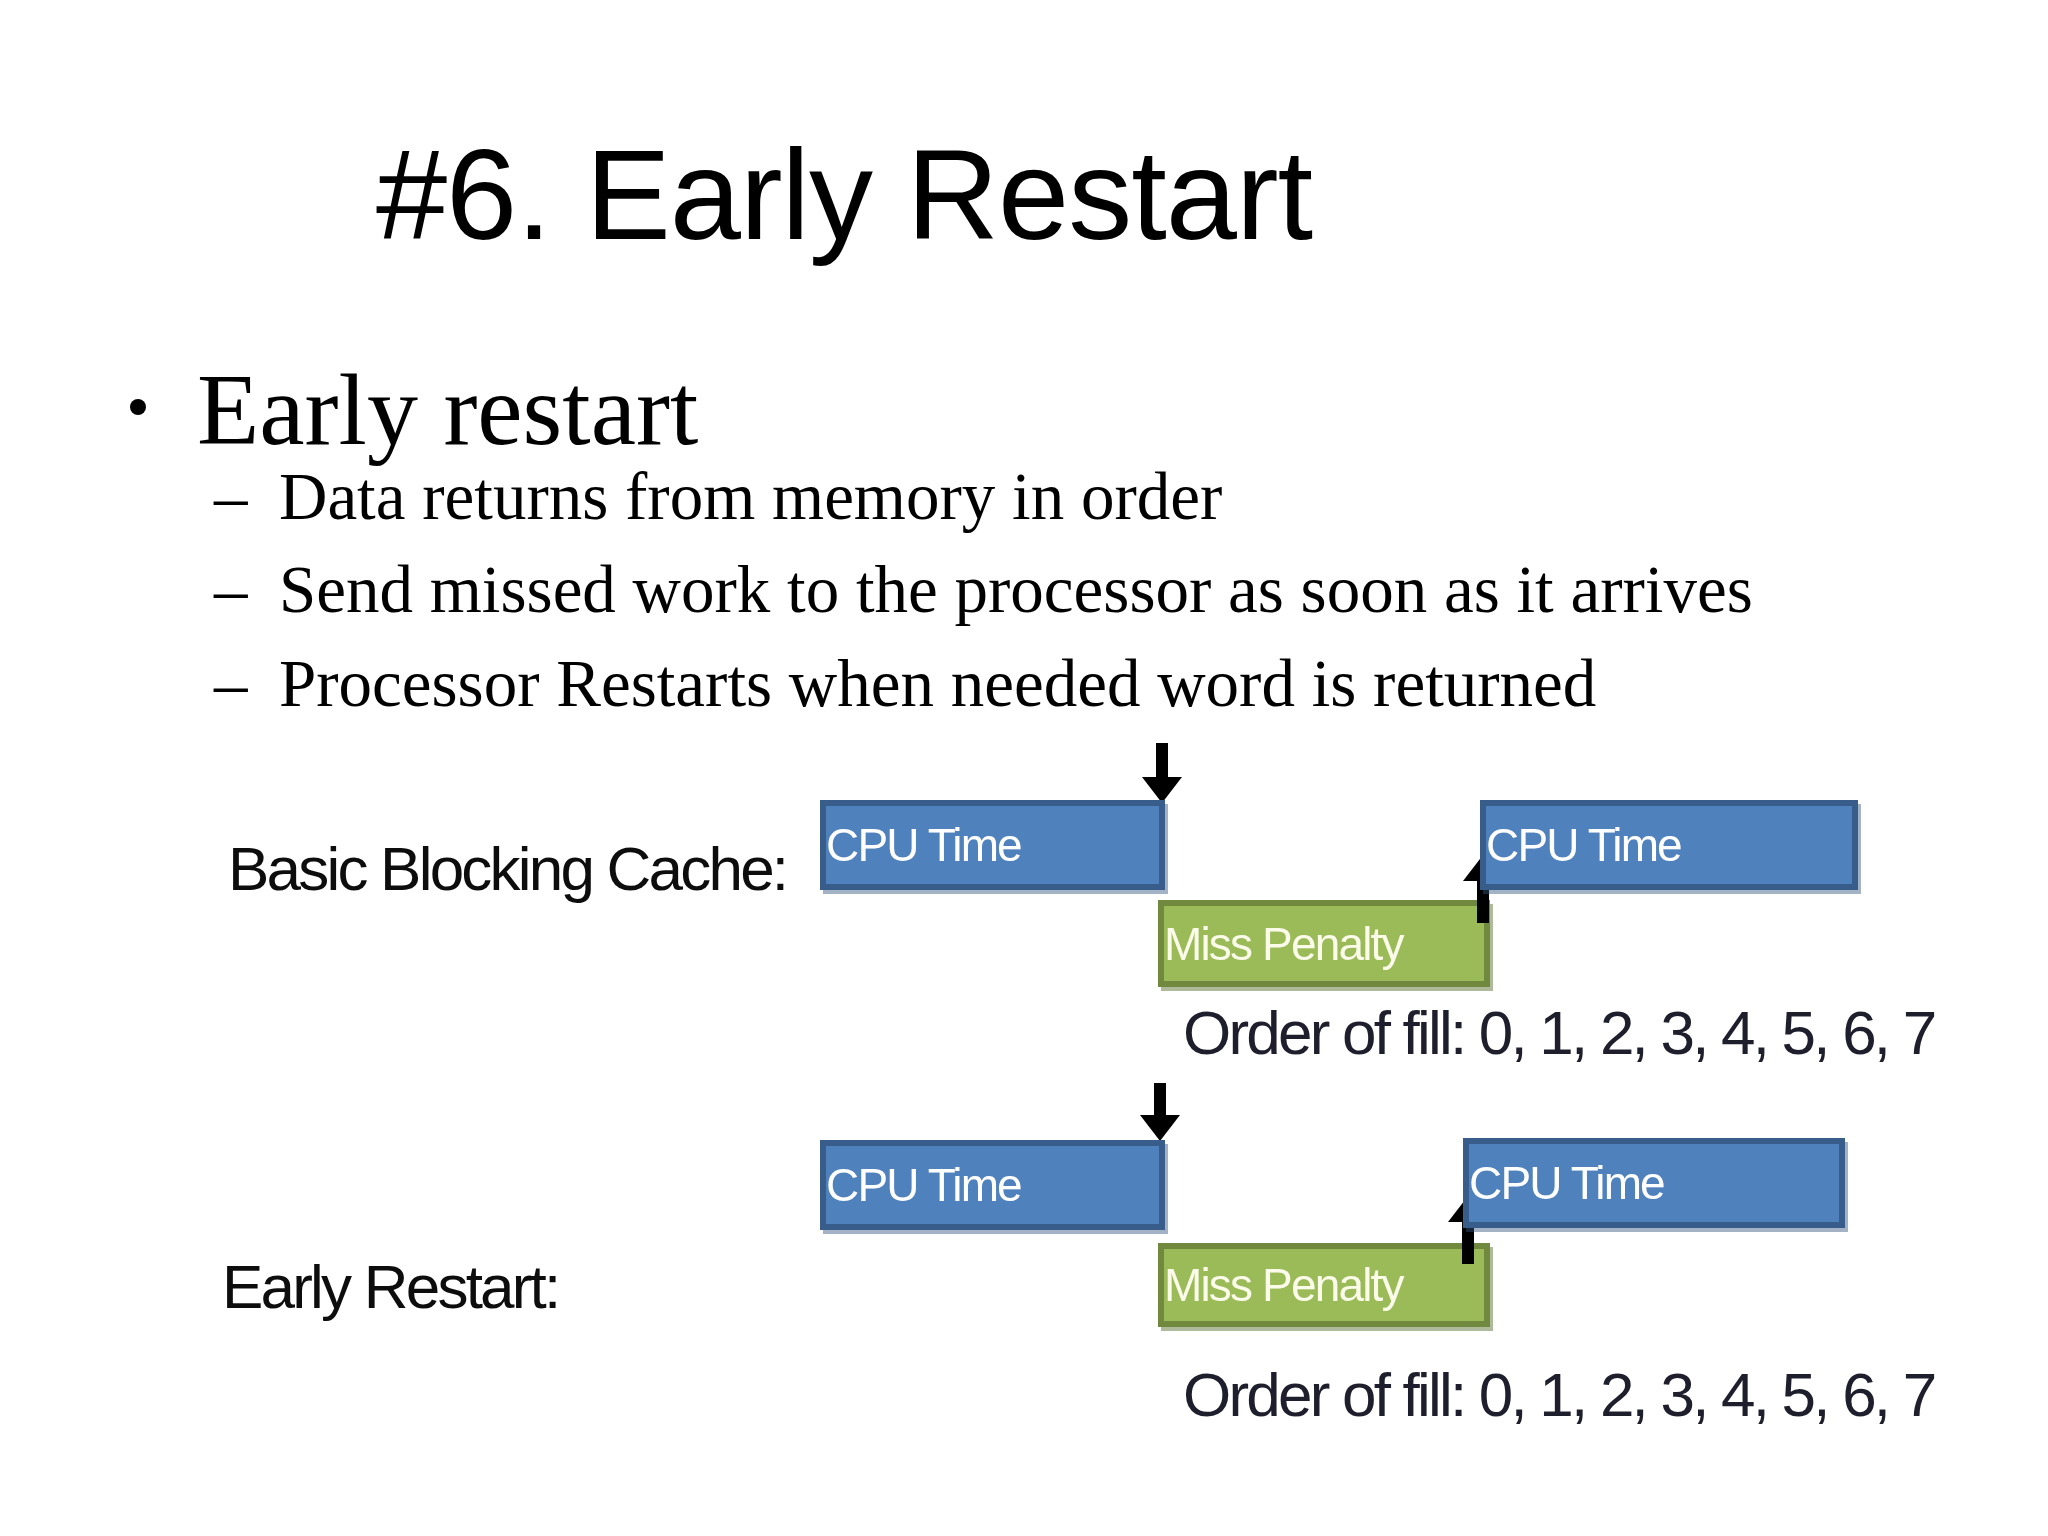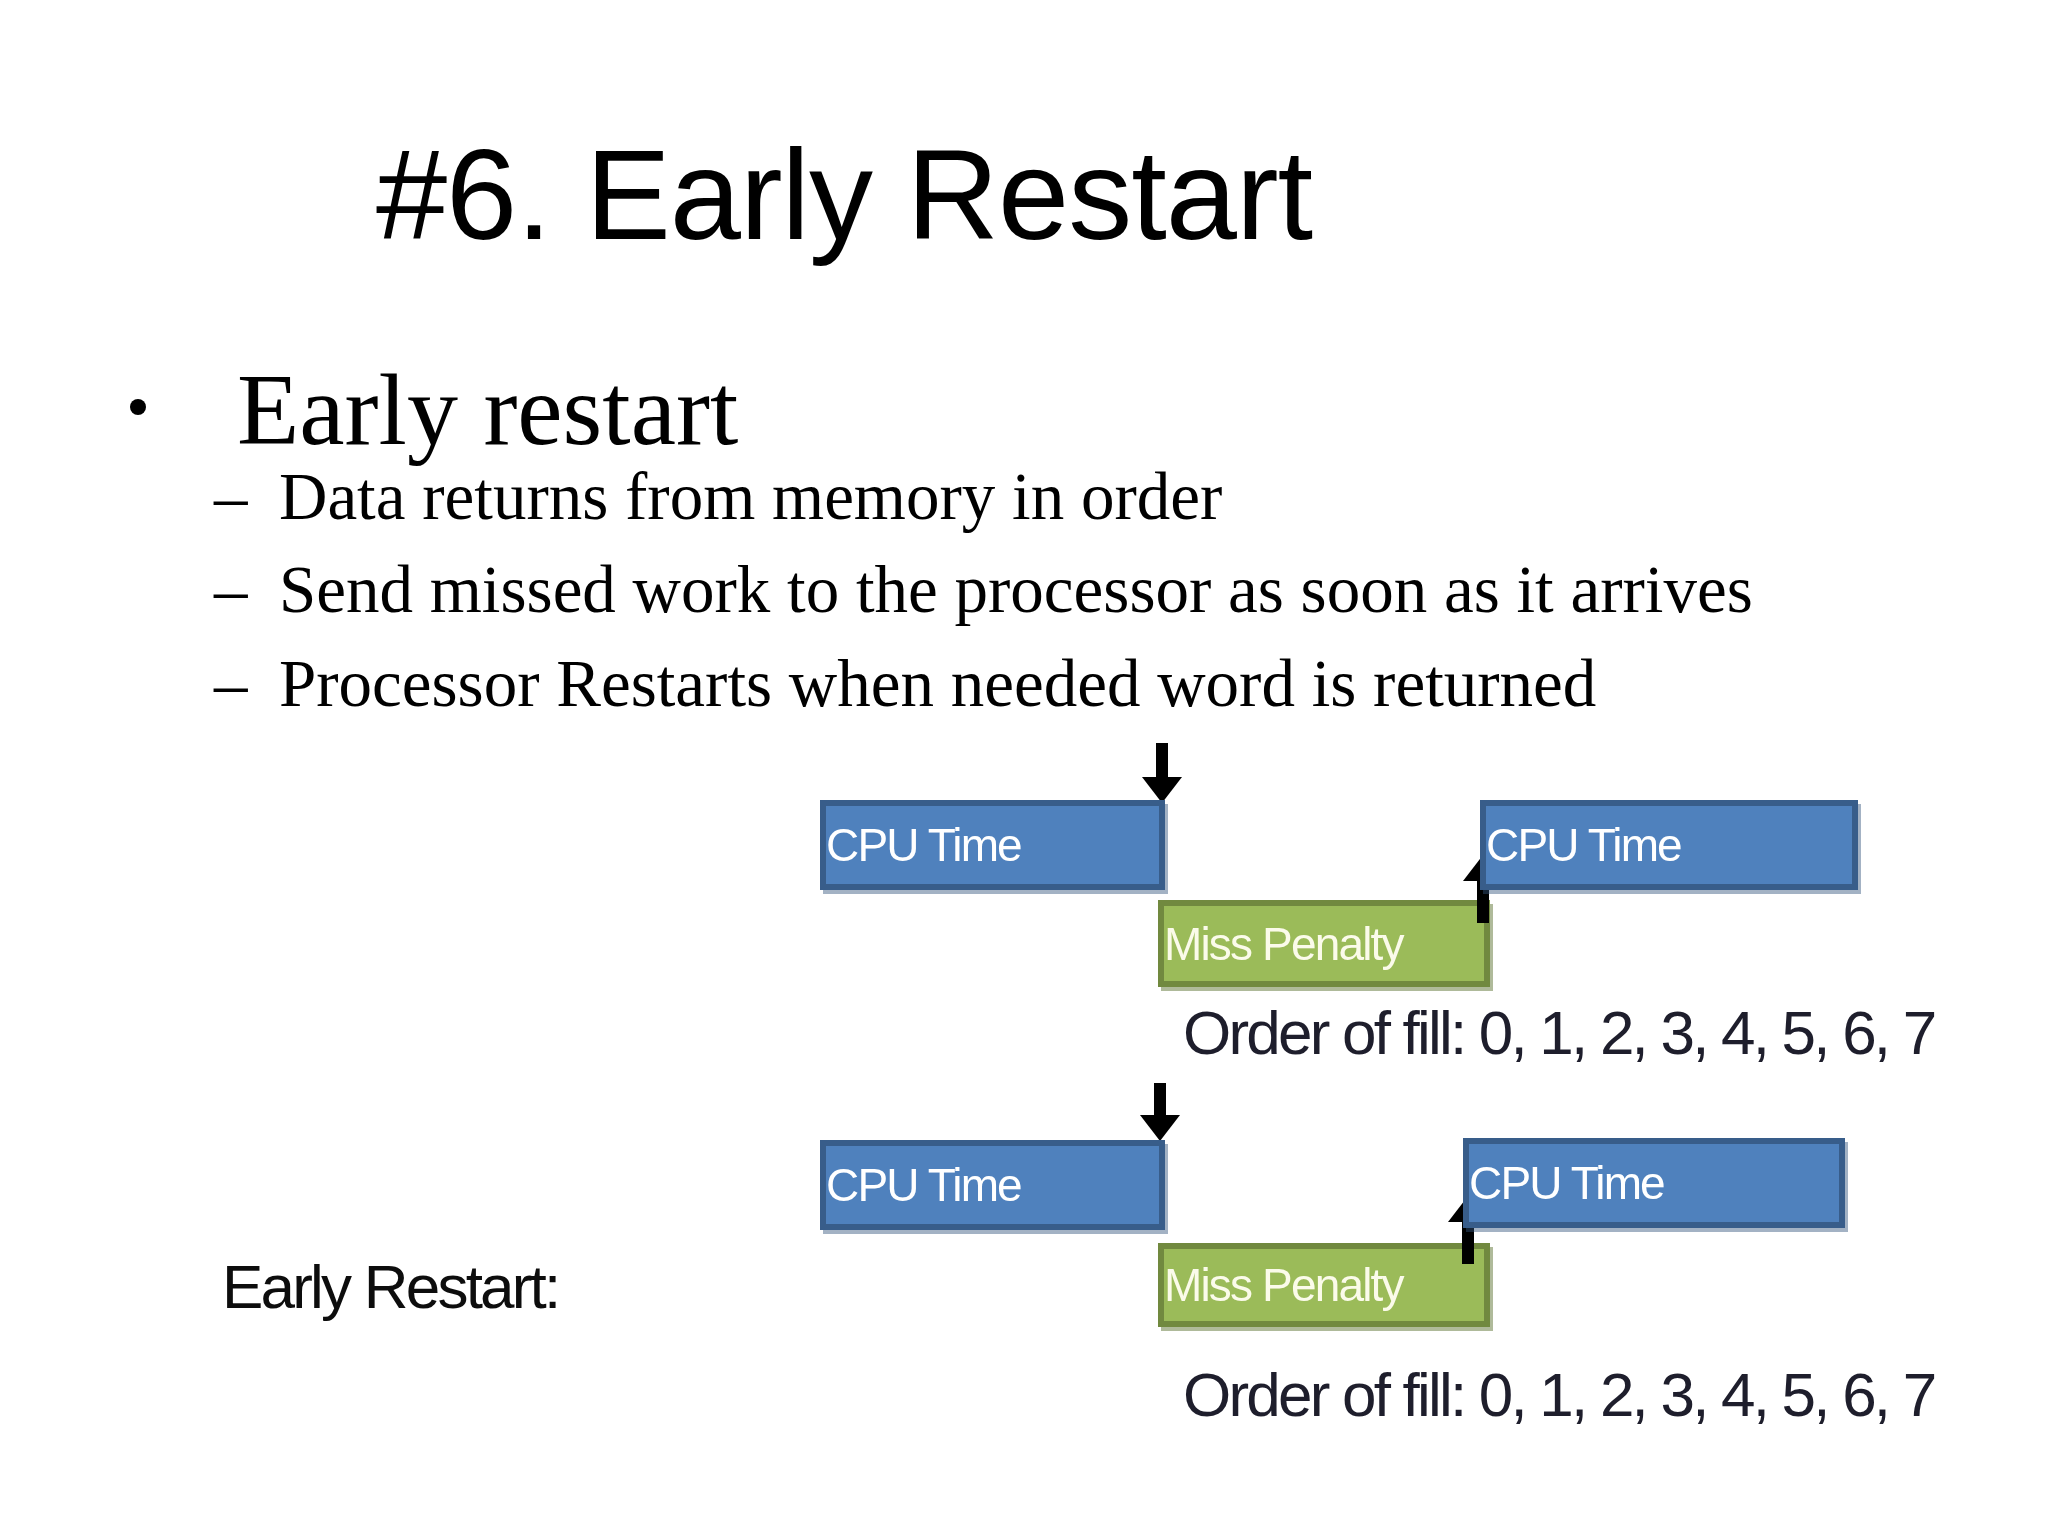--- a/index.html
+++ b/index.html
@@ -24,21 +24,20 @@
   }
   
   .bullet-l1{
     position:absolute;
     left:197px;top:359px;
     font-family:"Liberation Serif",serif;
     font-size:102px;
     color:#000;
     white-space:nowrap;
     line-height:1;
-    margin-left:40px;
   }
   .bullet-dot{
     position:absolute;
     left:130px;top:399px;
     width:16px;height:16px;
     border-radius:50%;
     background:#000;
   }
   .bullet-l2{
     position:absolute;
@@ -125,20 +124,21 @@
   <div class="bullet-l2" style="top:463px">
     <span class="dash">–</span><span>Data returns from memory in order</span>
   </div>
   <div class="bullet-l2" style="top:556px">
     <span class="dash">–</span><span>Send missed work to the processor as soon as it arrives</span>
   </div>
   <div class="bullet-l2" style="top:650px">
     <span class="dash">–</span><span>Processor Restarts when needed word is returned</span>
   </div>
 
+  <div class="dlabel" style="left:228px;top:838px">Basic Blocking Cache:</div>
 
   <div class="arrow down" style="left:1142px;top:743px;height:60px">
     <i class="shaft"></i>
       <i class="head"></i>
   </div>
 
   <div class="tbox cpu" style="left:820px;top:800px;width:345px;height:90px">
     <span>CPU Time</span>
   </div>
 

